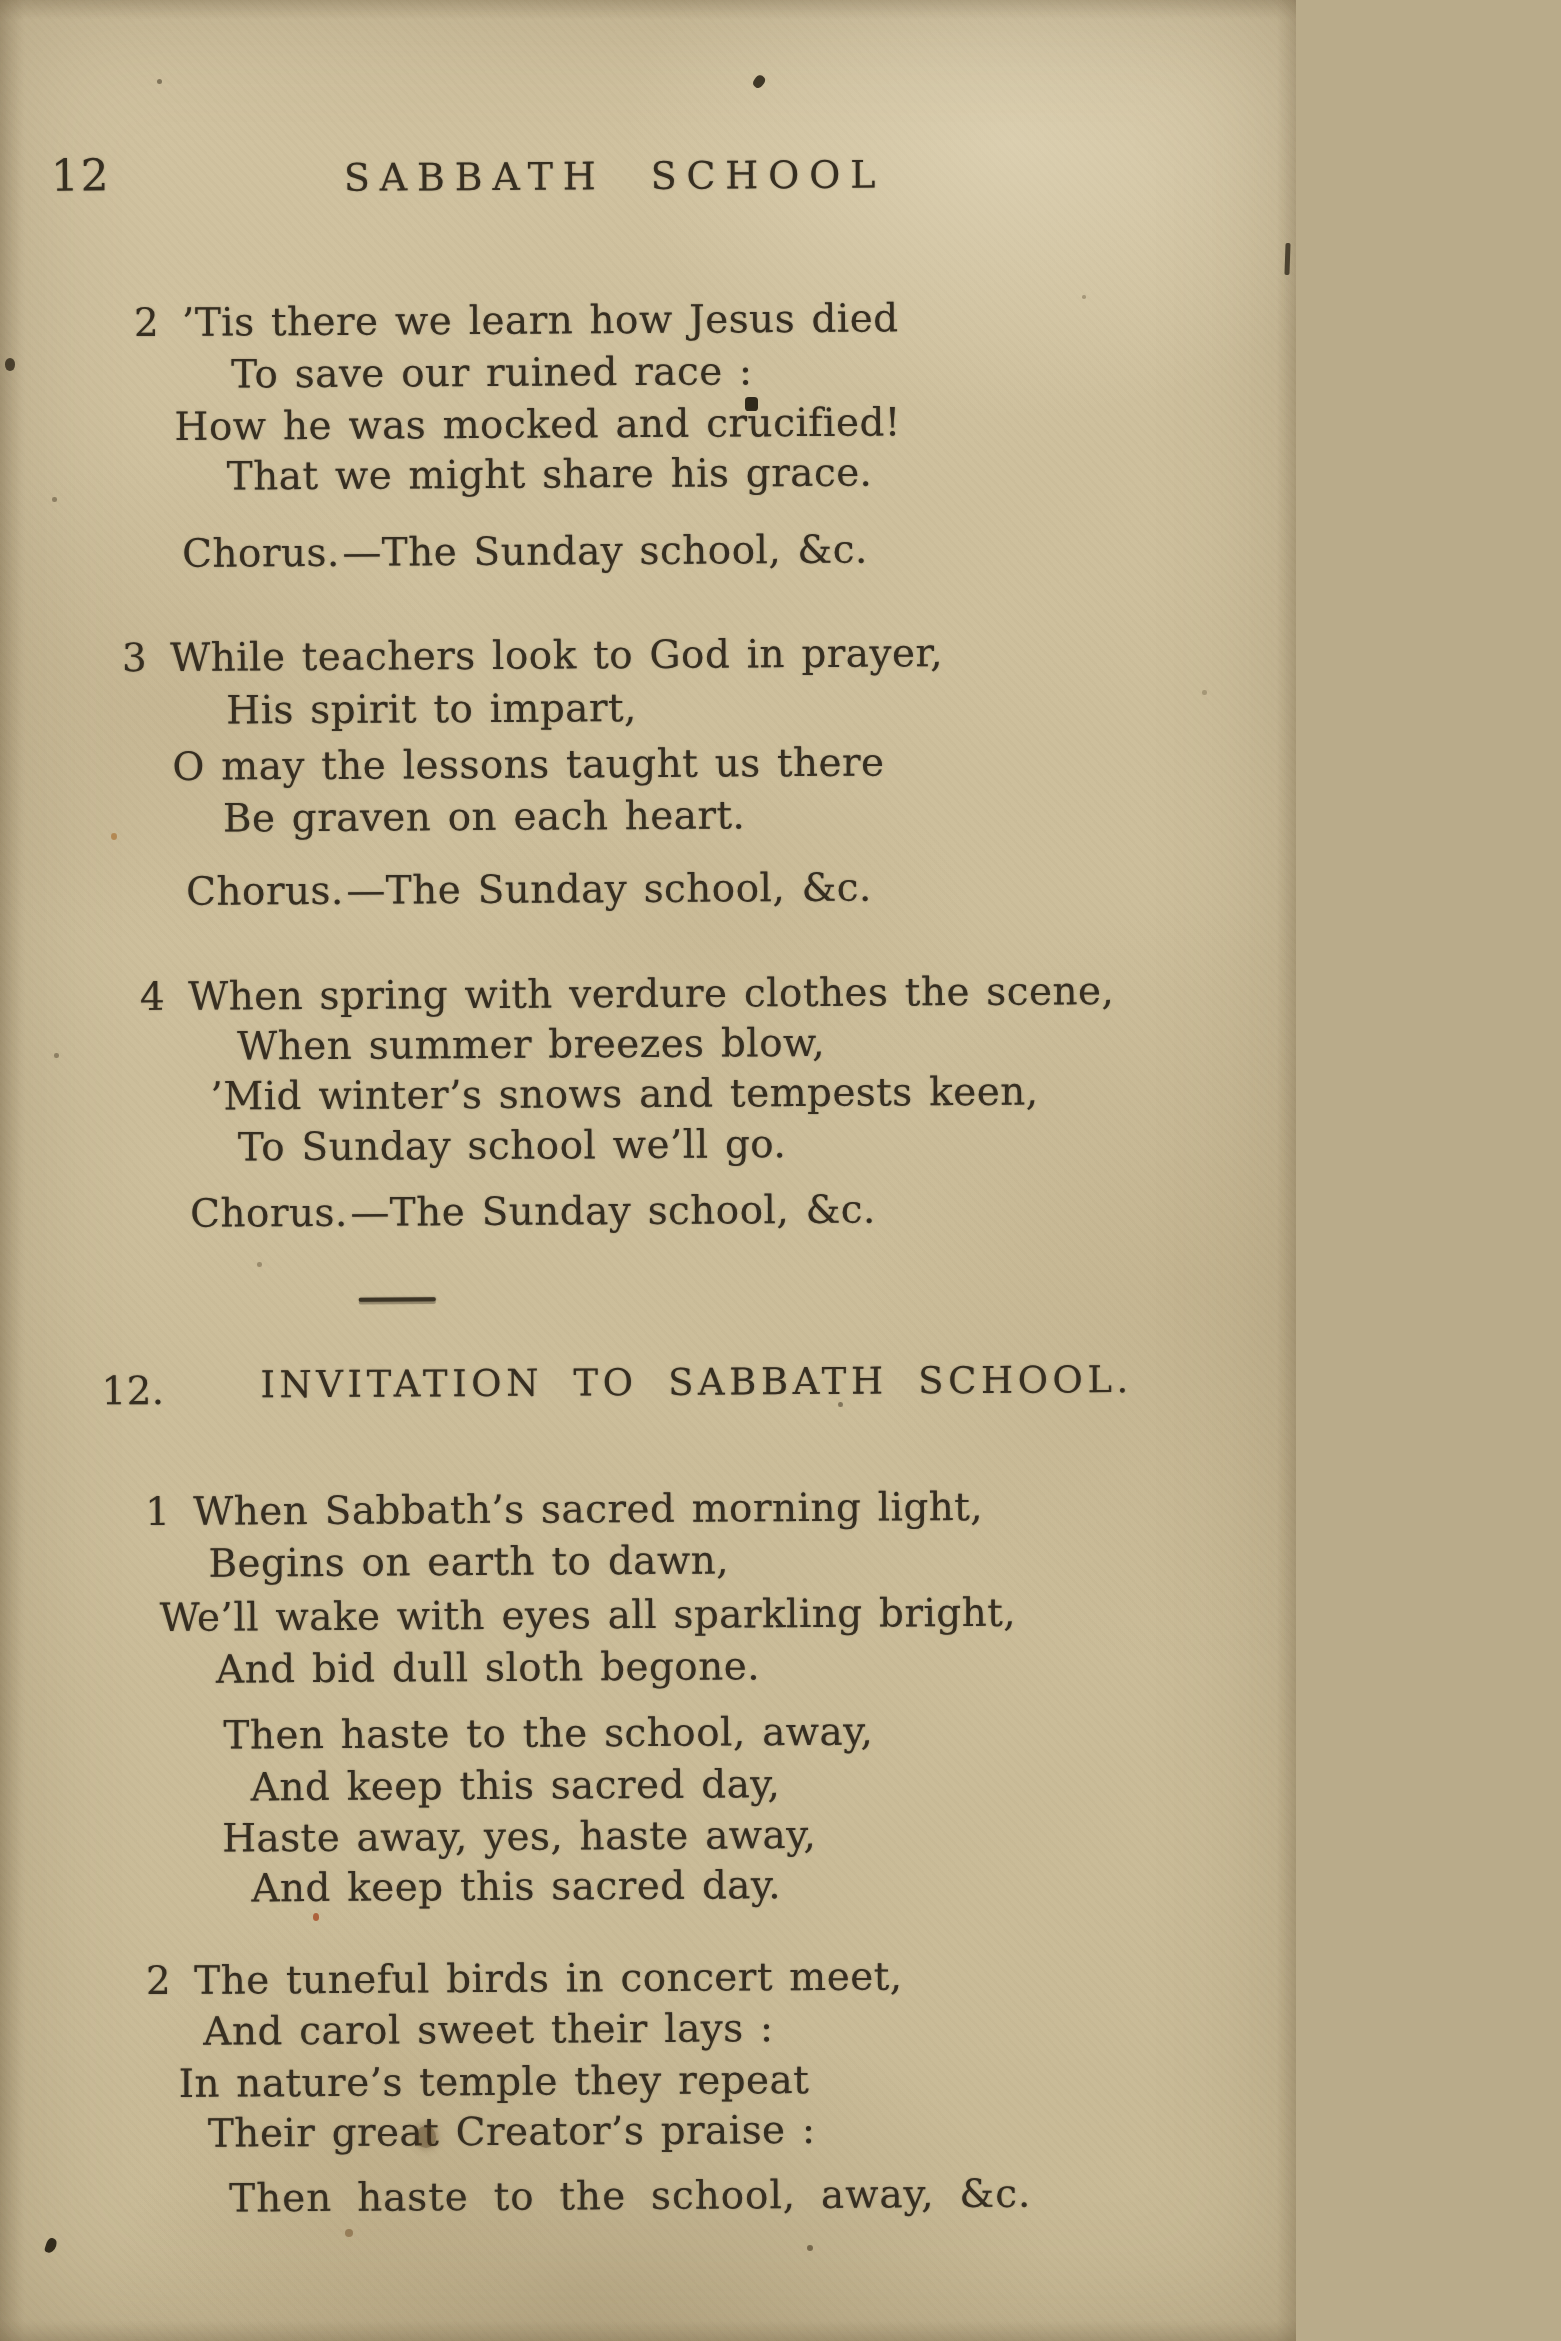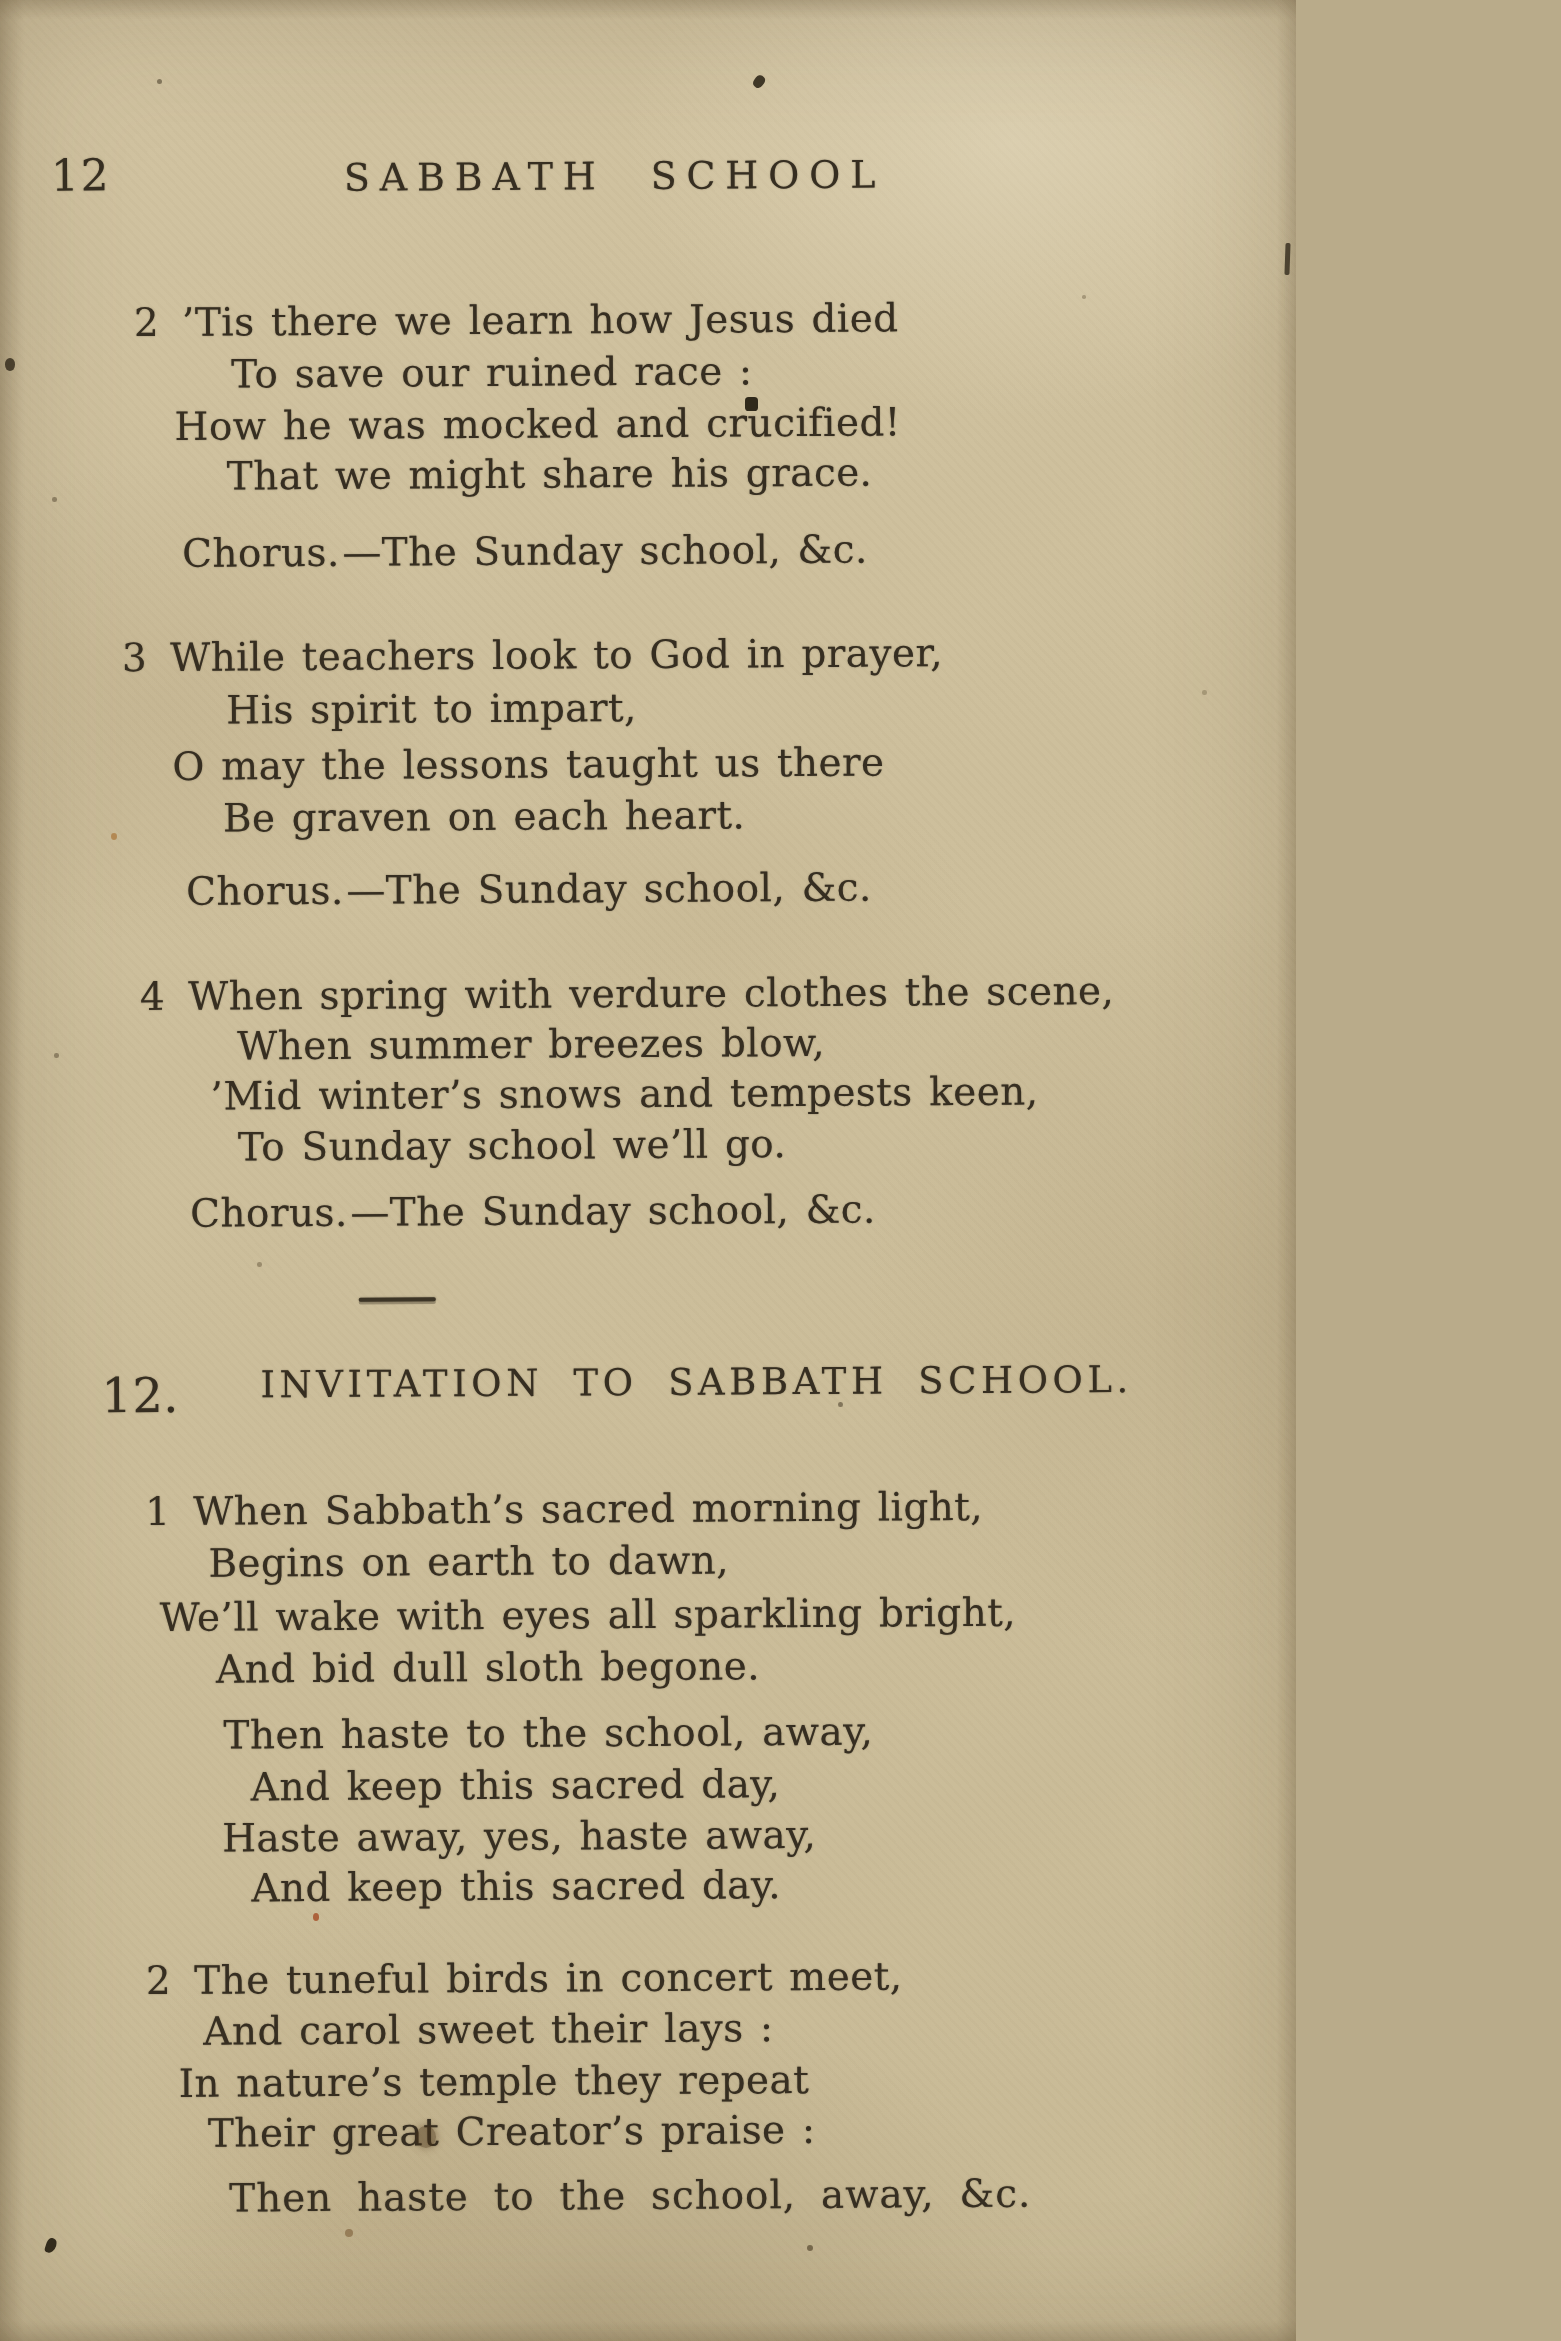--- a/index.html
+++ b/index.html
@@ -29,21 +29,21 @@
   .scan { position: absolute; inset: 0; transform: rotate(-0.35deg); transform-origin: 50% 50%; }
   .line {
     position: absolute; white-space: nowrap; line-height: 1;
     font-size: 39px; letter-spacing: 0.4px; word-spacing: 3.6px;
     color: #362e21; text-shadow: 0 0 1.4px rgba(45,38,26,.55);
   }
   .vnum { display: inline-block; margin-right: 23px; }
   .chorus-label { margin-right: 2.7px; }
   .page-number { font-size: 44px; letter-spacing: 1.8px; }
   .running-header { font-size: 38px; letter-spacing: 9.8px; word-spacing: 23px; }
-  .song-number { font-size: 48px; }
+  .song-number { font-size: 39px; }
   .song-title { font-size: 37px; letter-spacing: 4.5px; word-spacing: 14.3px; }
   .cue { word-spacing: 11.6px; letter-spacing: 0.9px; }
   .divider {
     position: absolute; width: 77px; height: 3.6px; background: #3d3526;
     border-radius: 1.8px; box-shadow: 0 2.7px 0 rgba(61,53,38,.35), 0 0 1.8px rgba(61,53,38,.6);
   }
   .speck { position: absolute; display: block; border-radius: 50%; }
 </style>
 </head>
 <body>

